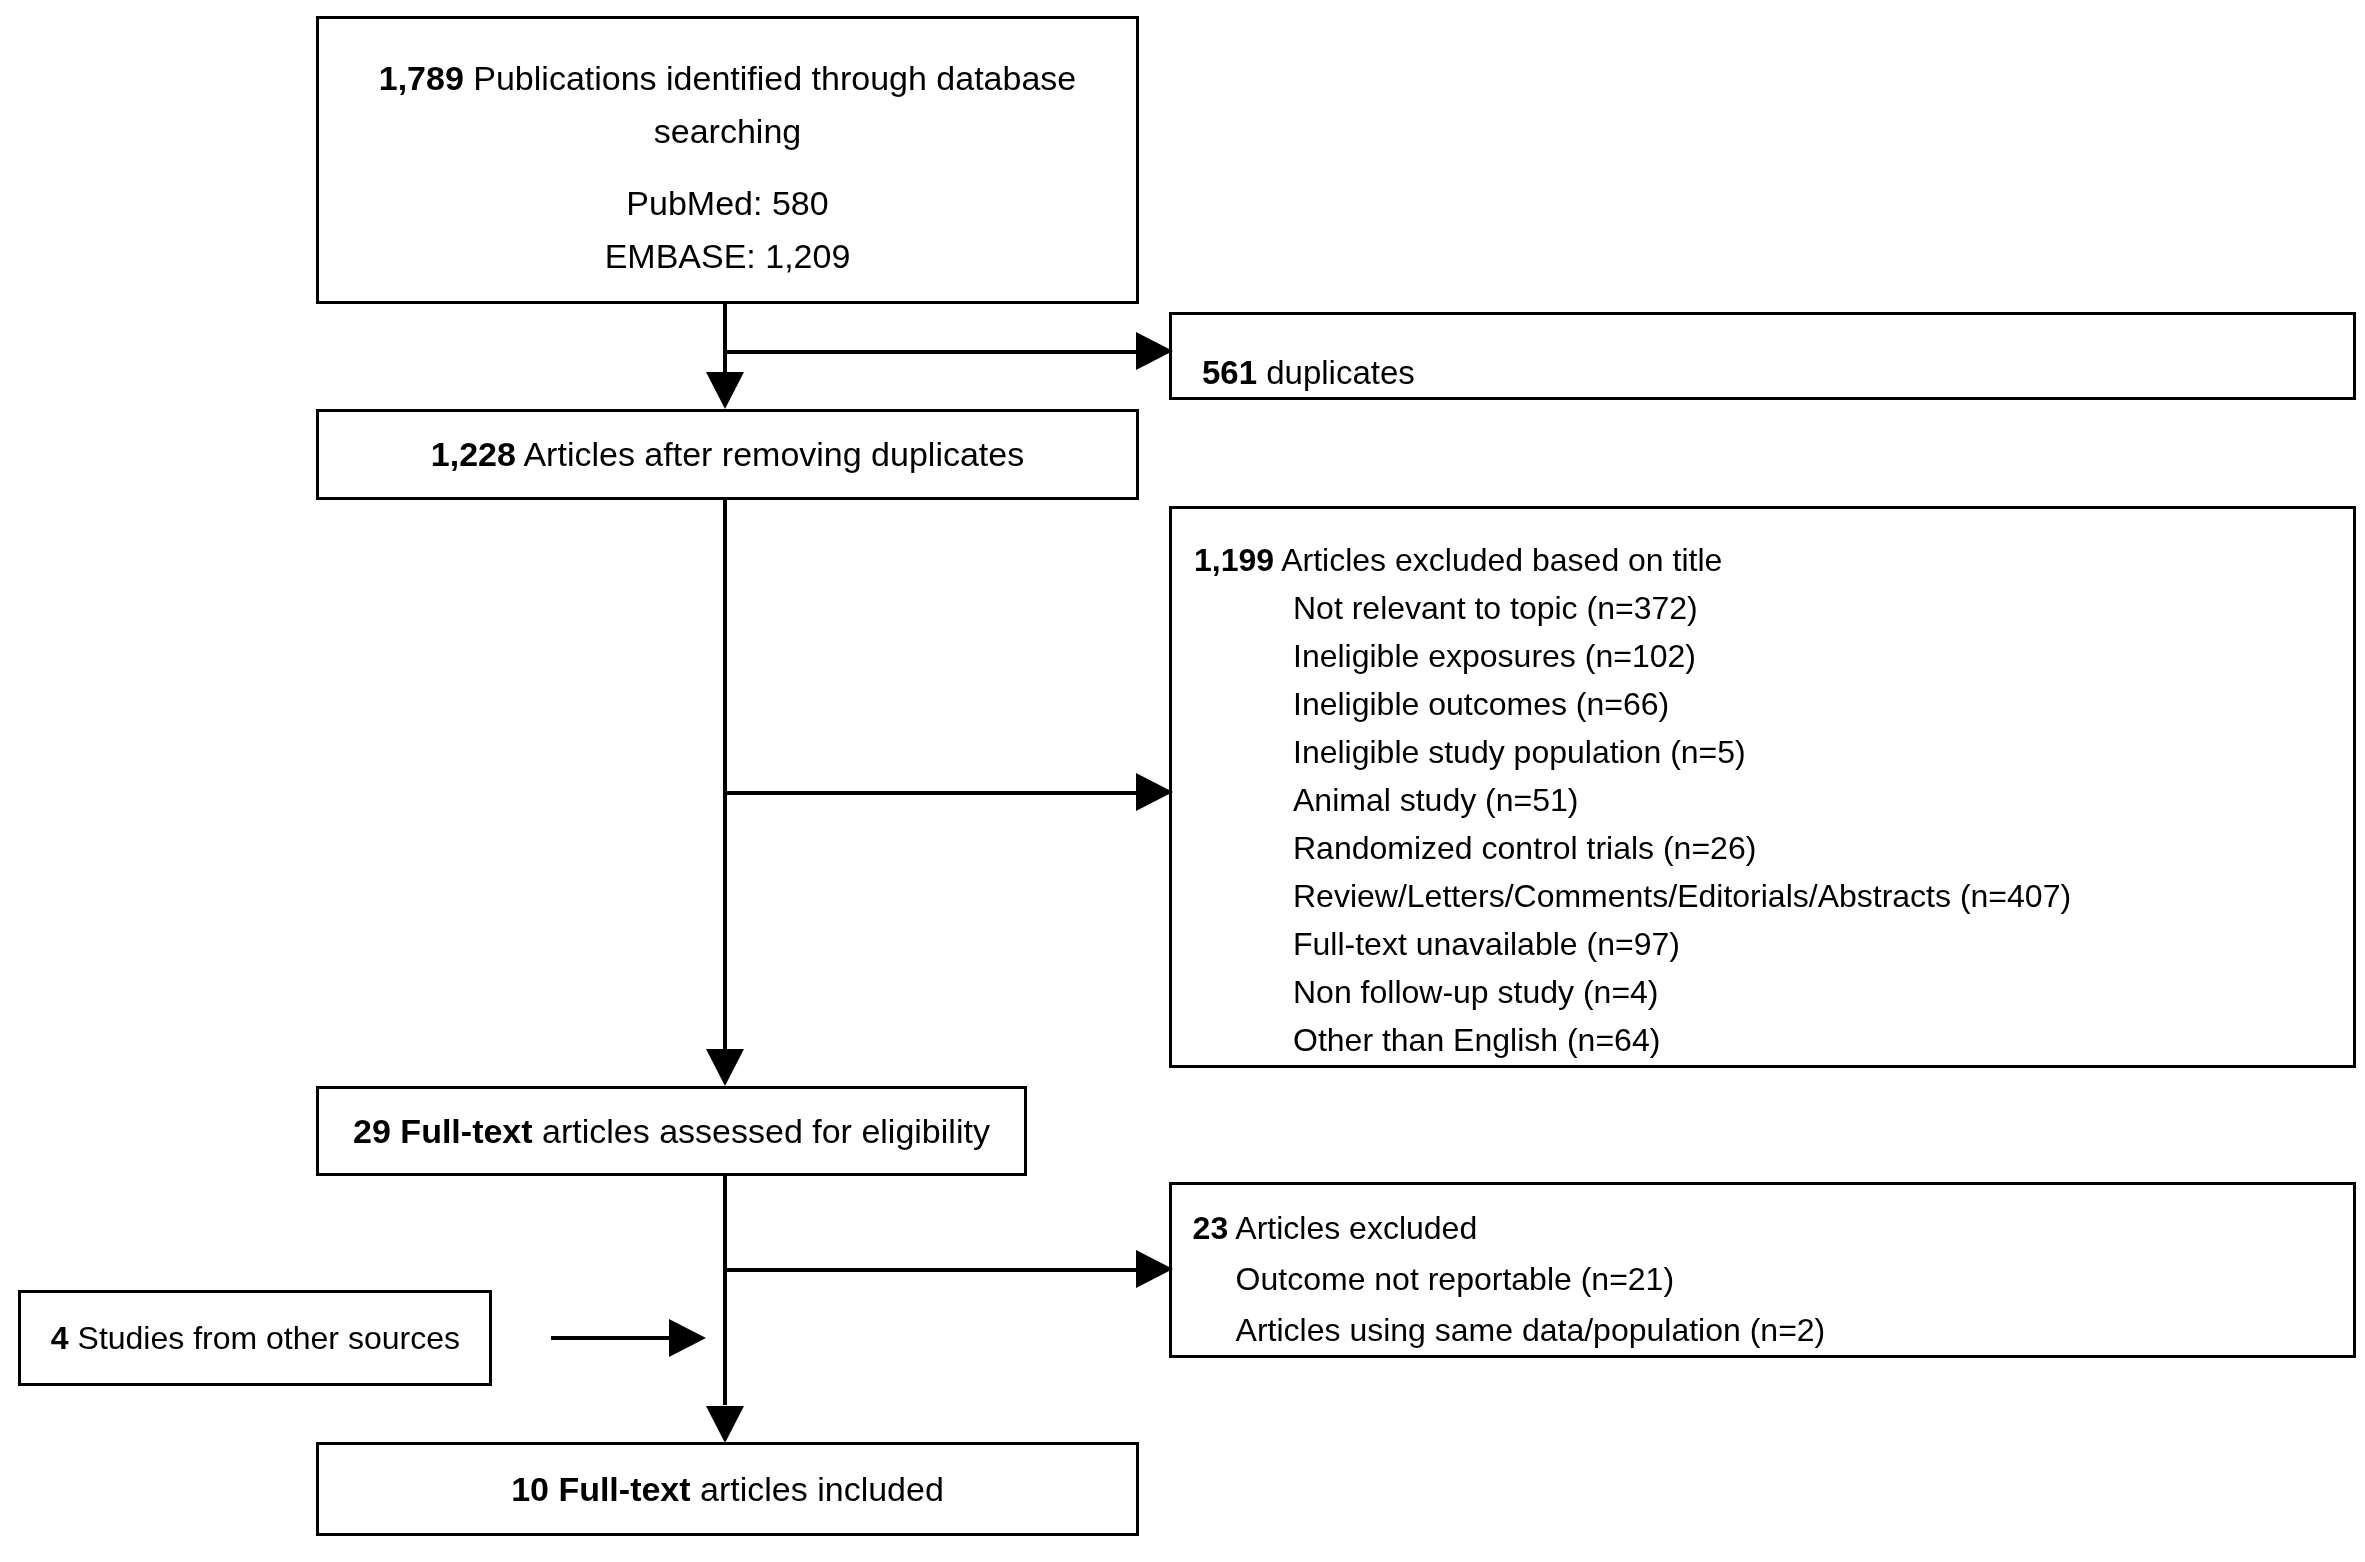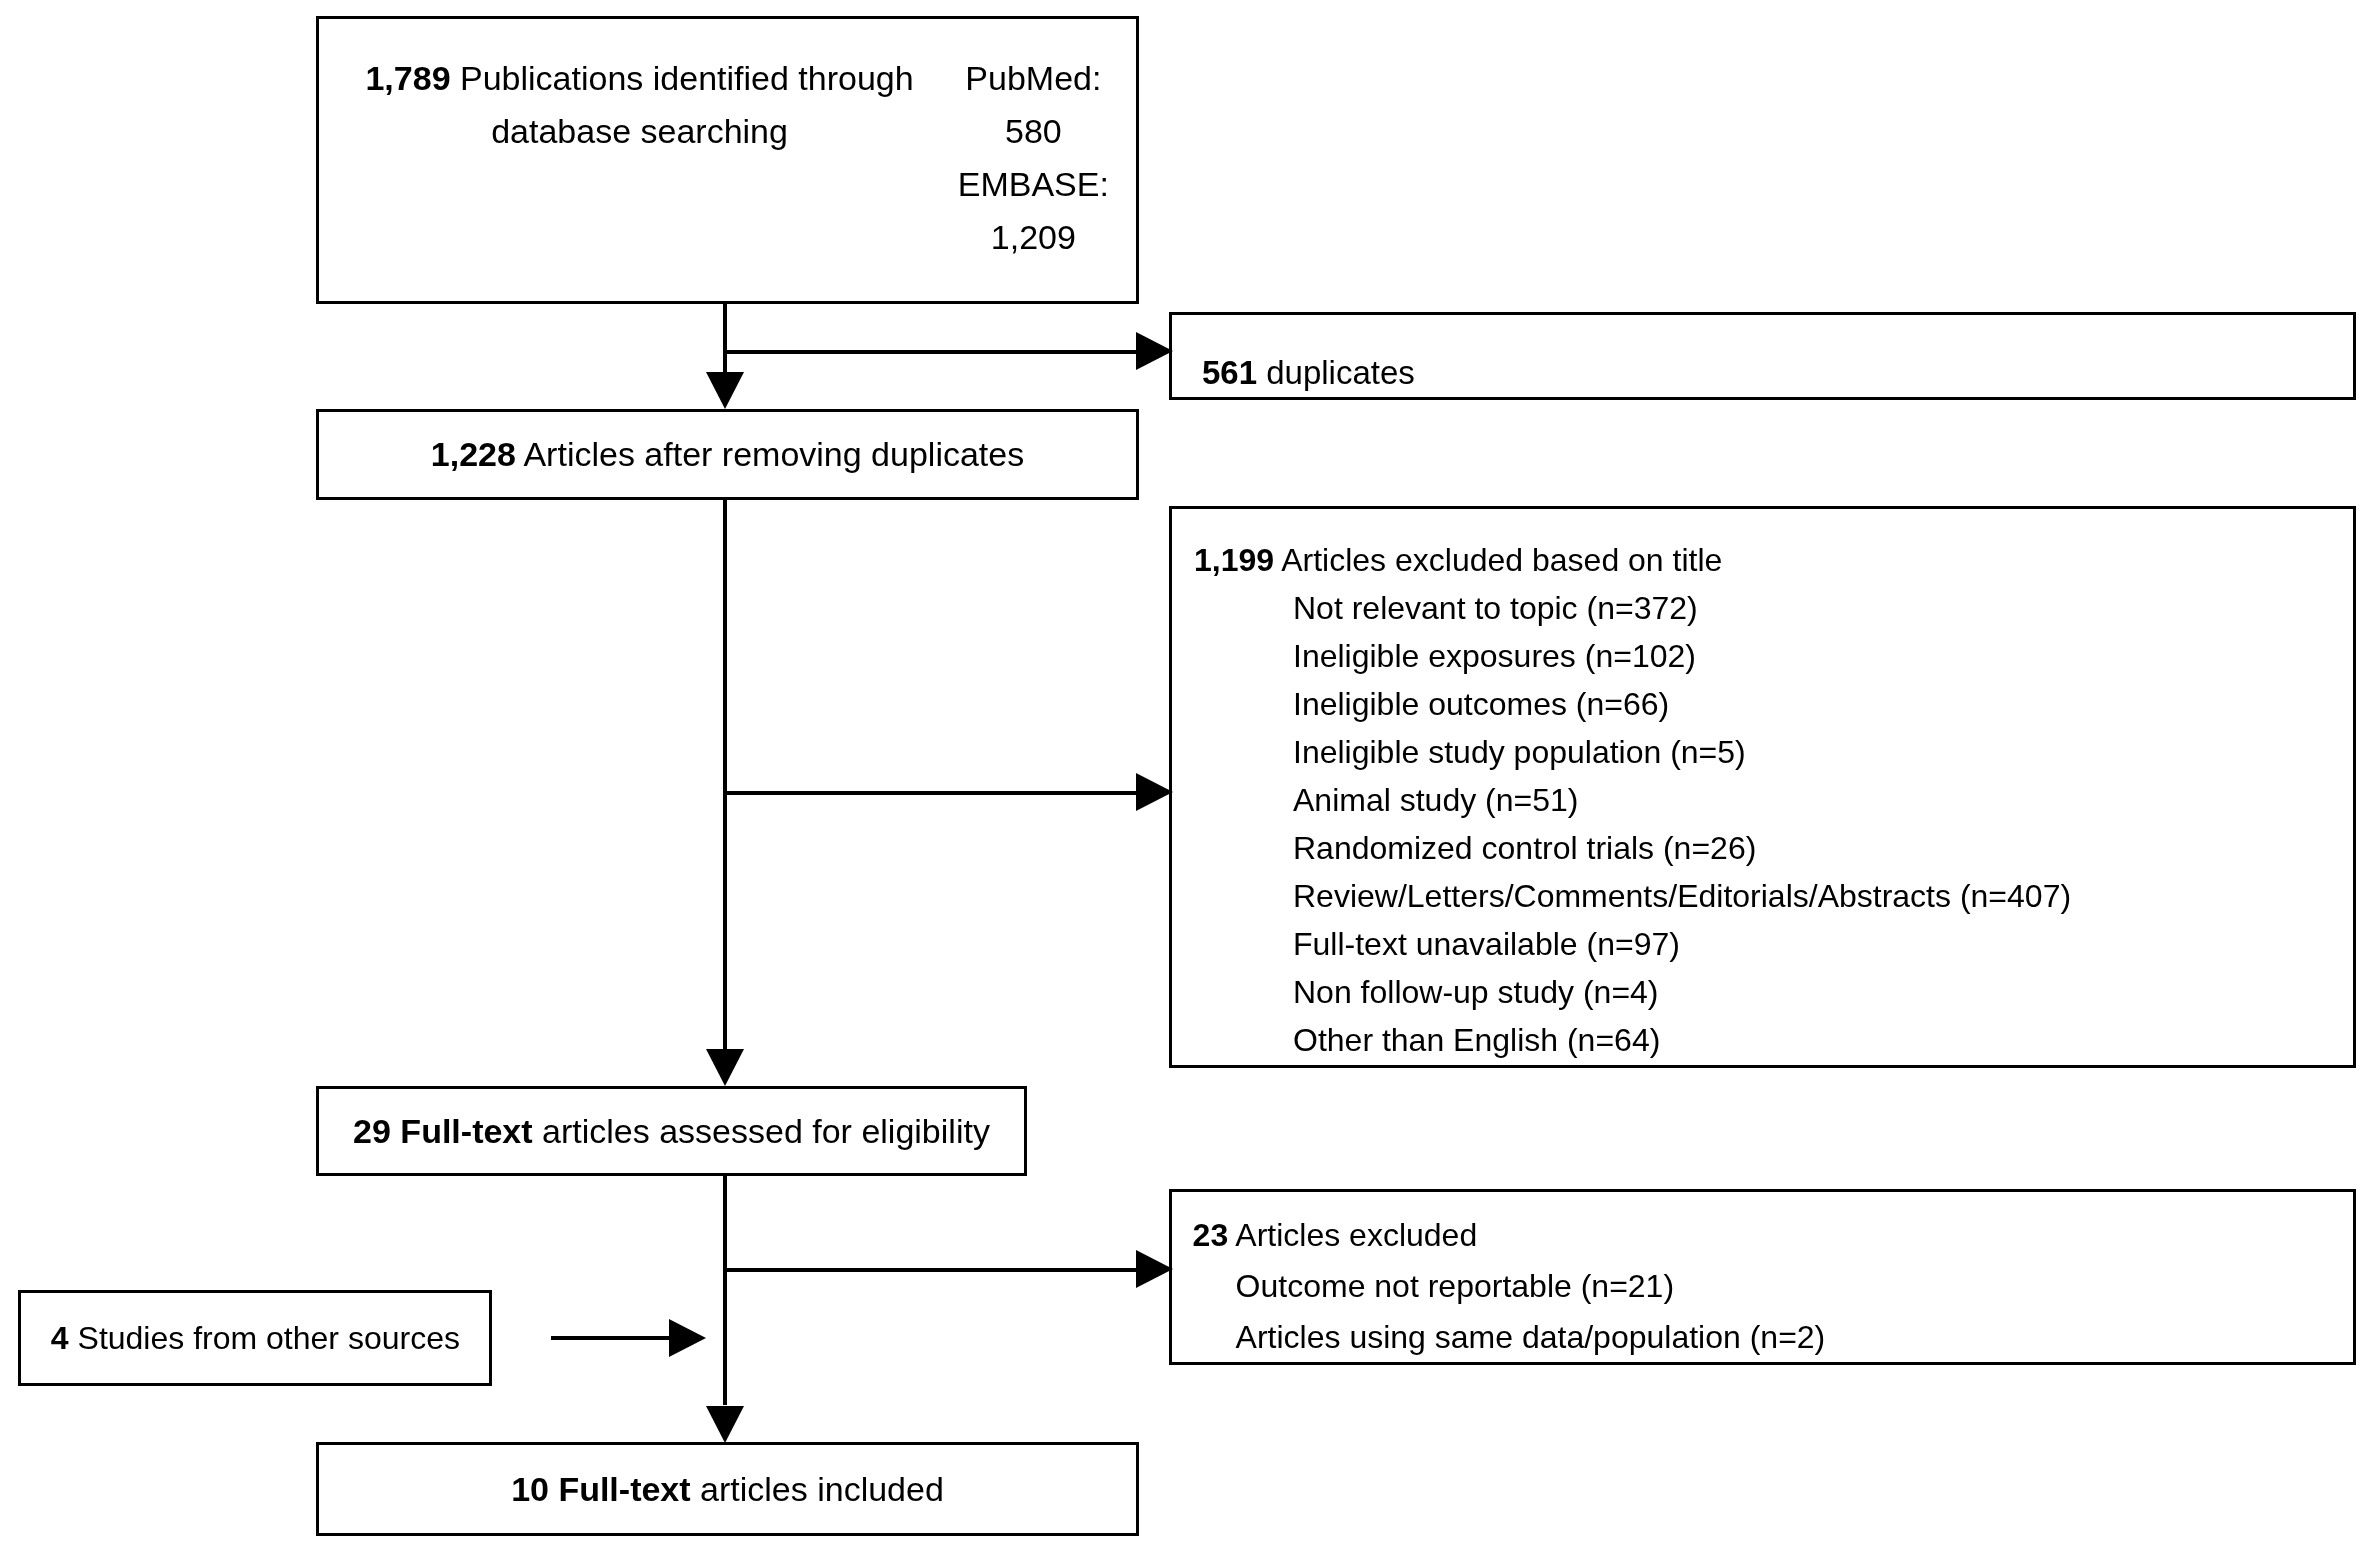--- a/index.html
+++ b/index.html
@@ -22,21 +22,21 @@
   .b { font-weight: 700; }
   .center-box {
     display: flex;
     align-items: center;
     justify-content: center;
     text-align: center;
   }
   
   #box-identified {
     left: 316px; top: 16px; width: 823px; height: 288px;
-    display: flex; flex-direction: row;
+    display: flex; flex-direction: column;
     padding: 33px 14.7px 18.4px 14.7px;
     text-align: center;
     font-size: 34px; line-height: 53px;
   }
   #box-identified .title { margin-bottom: auto; }
   
   .rightcol { left: 1169px; width: 1187px; }
   #box-duplicates {
     top: 312px; height: 88px;
     display: flex; align-items: flex-end;
@@ -44,21 +44,21 @@
   }
   #box-excluded-title {
     top: 506px; height: 562px;
     padding: 26.5px 14.7px 0 22px;
     font-size: 32px; line-height: 48px;
   }
   #box-excluded-title .item { padding-left: 99px; }
   #box-excluded-fulltext {
     top: 1182px; height: 176px;
     padding: 17.6px 14.7px 0 20.6px;
-    font-size: 32px; line-height: 51px; margin-top: 7px;
+    font-size: 32px; line-height: 51px;
   }
   #box-excluded-fulltext .item { padding-left: 43px; }
   
   #box-after-duplicates { left: 316px; top: 409px;  width: 823px; height: 91px; font-size: 34px; }
   #box-eligibility      { left: 316px; top: 1086px; width: 711px; height: 90px; font-size: 34px; }
   #box-included         { left: 316px; top: 1442px; width: 823px; height: 94px; font-size: 34px; }
   #box-other-sources    { left: 18.4px;  top: 1290px; width: 474px;  height: 96px; font-size: 32px; }
   
   .vline, .hline { position: absolute; background: #000000; }
   .vline { width: 3.7px; }

